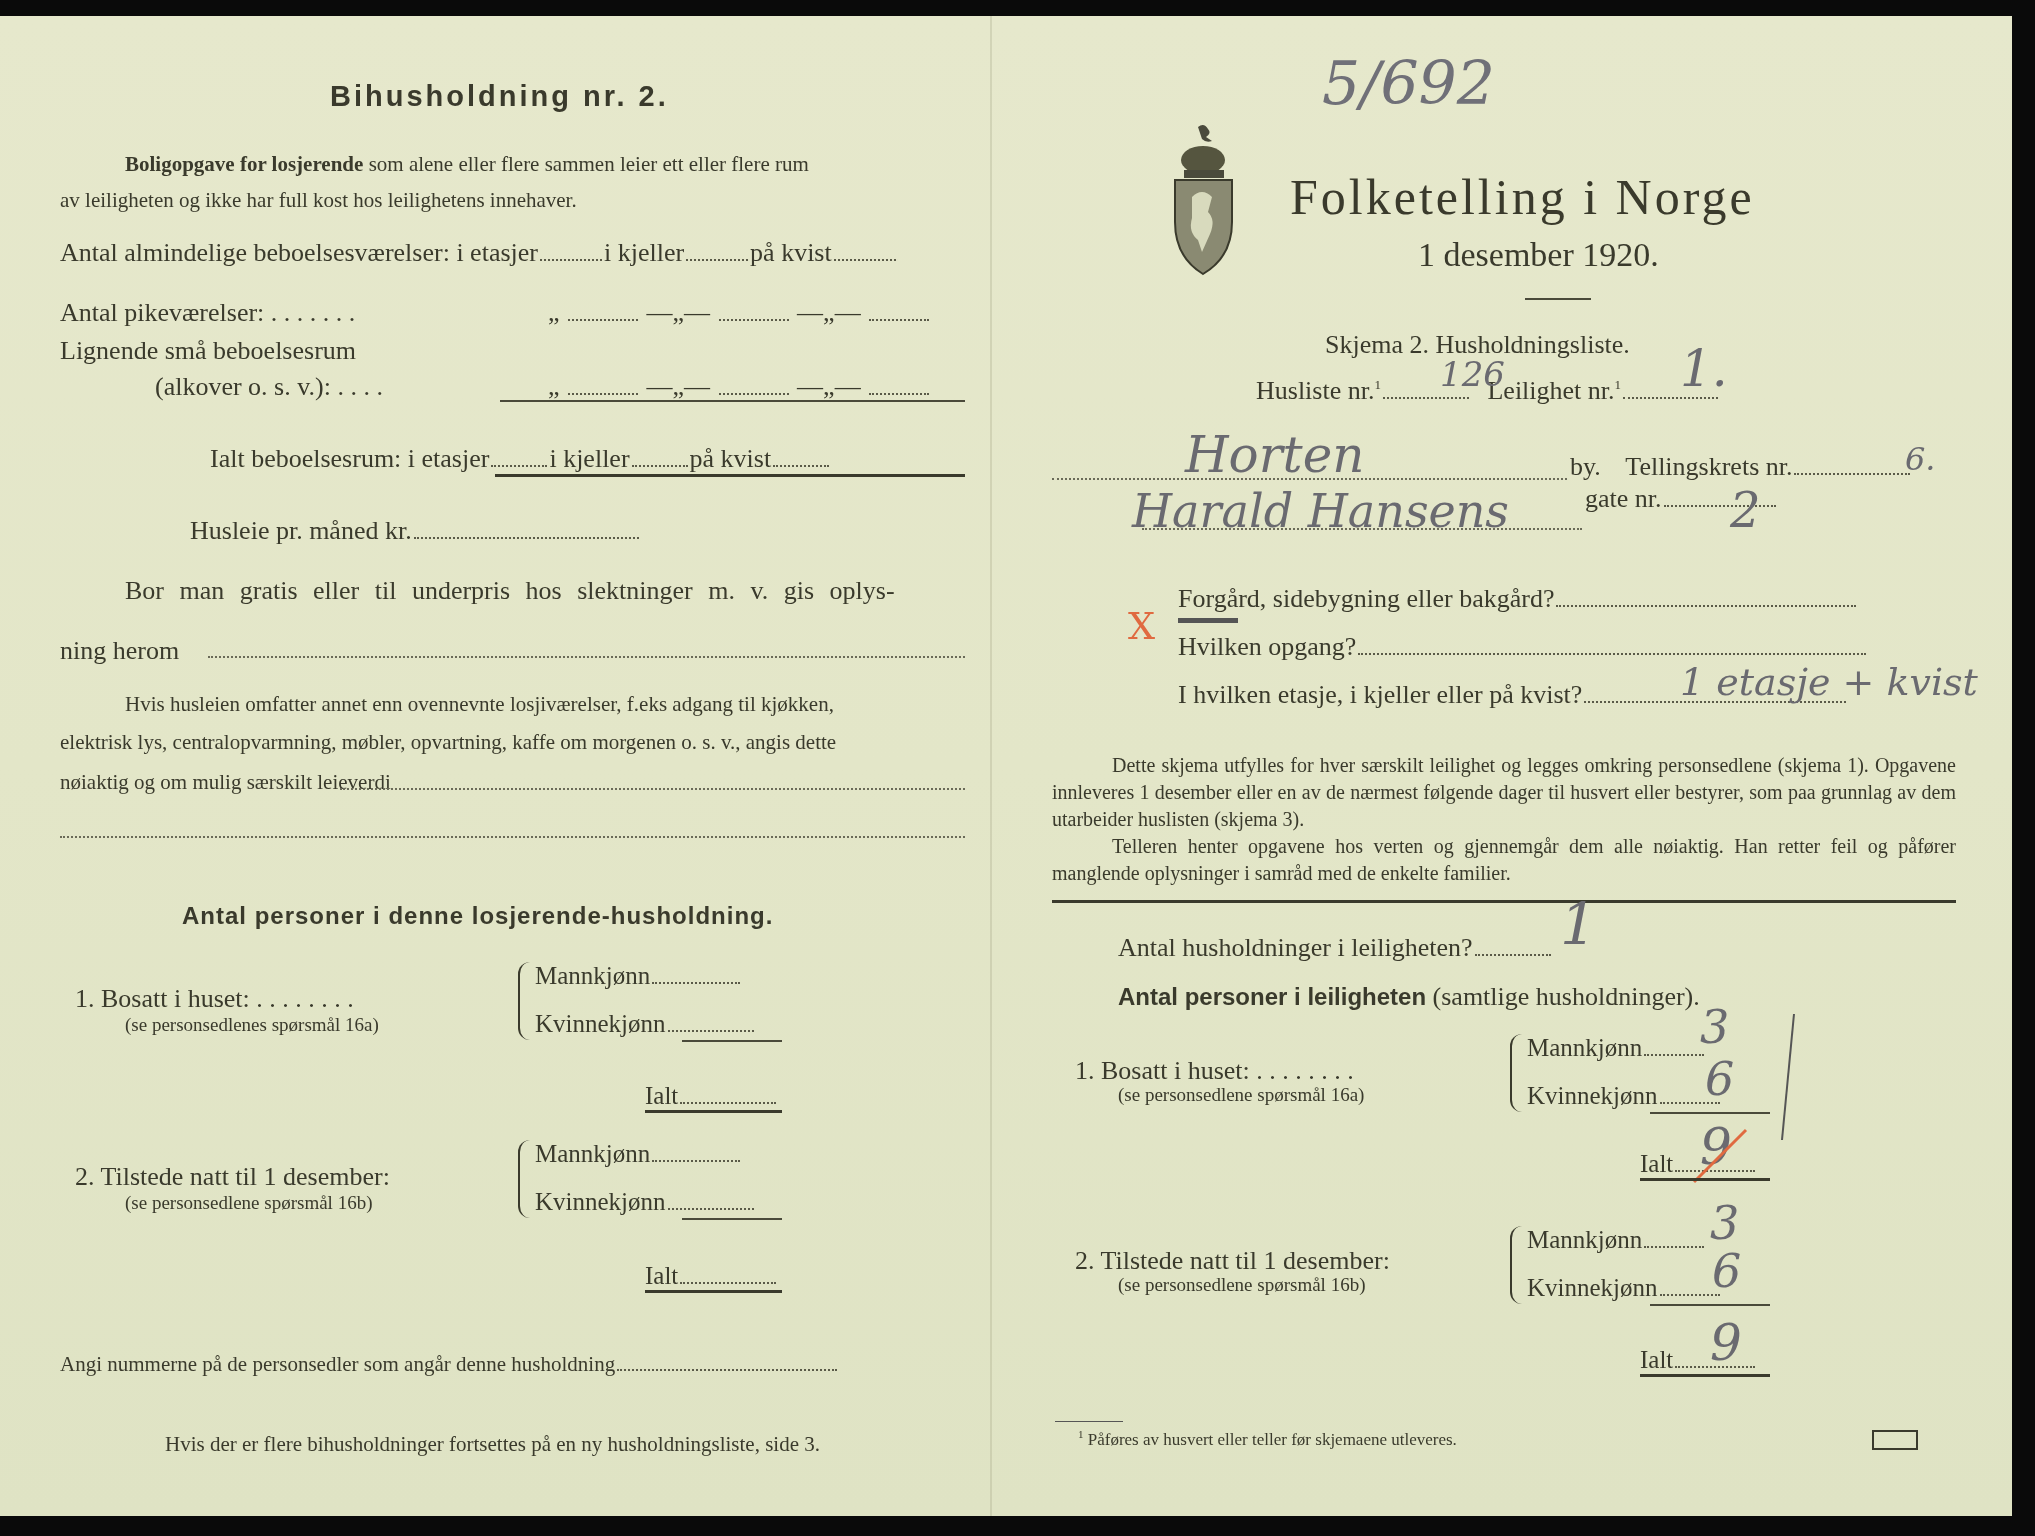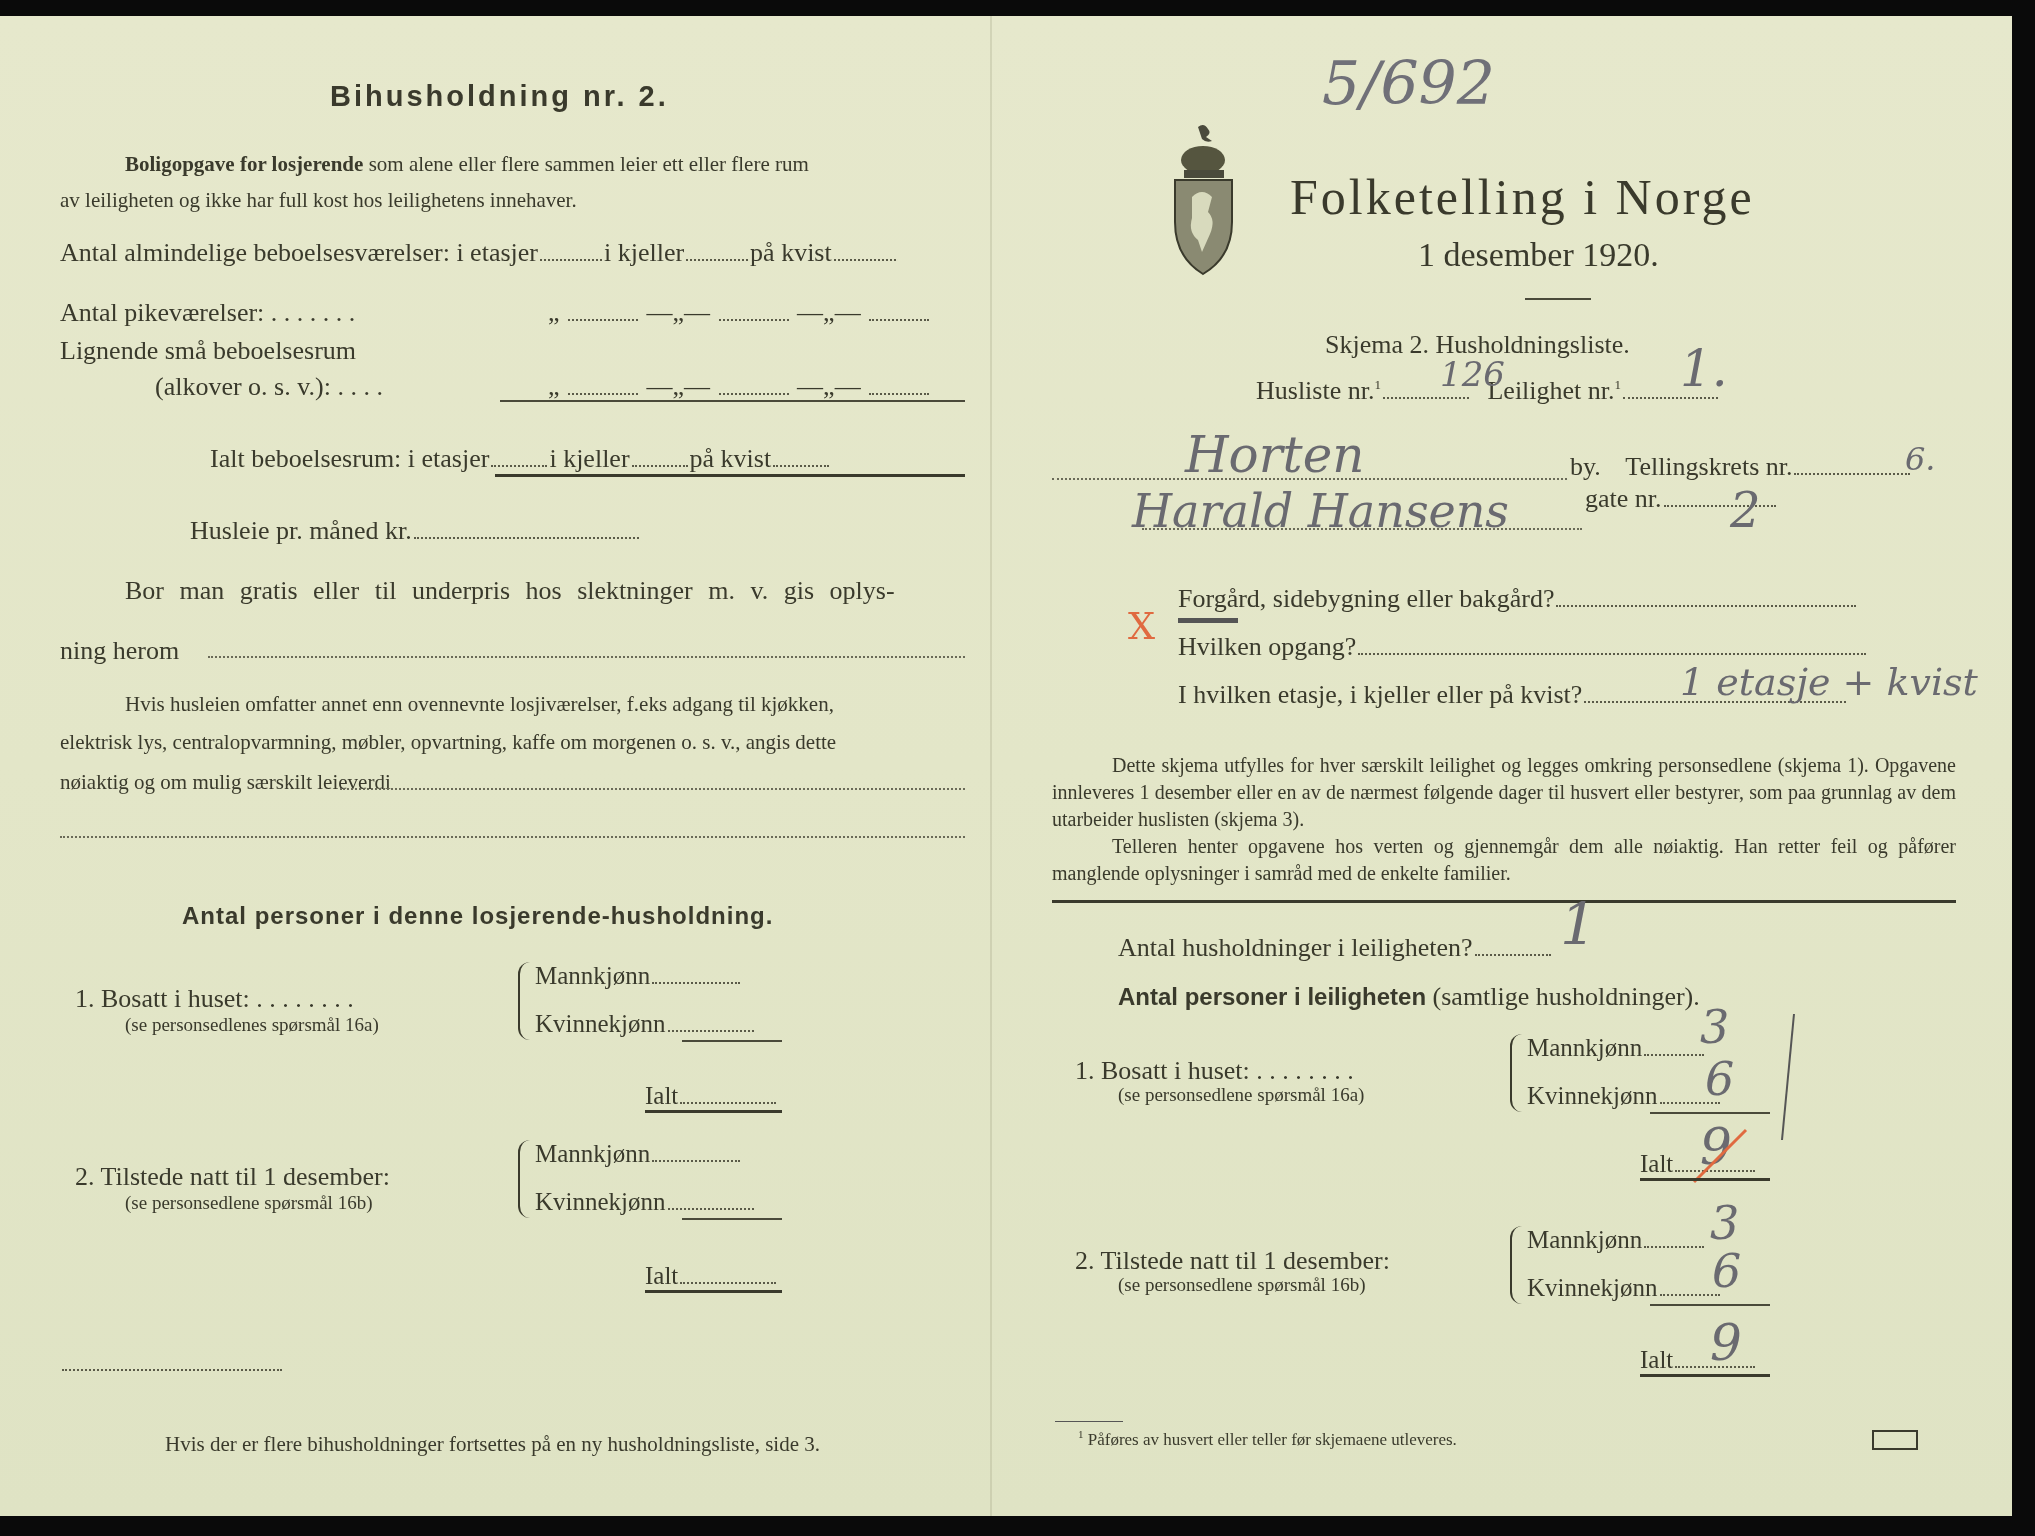--- a/index.html
+++ b/index.html
@@ -97,21 +97,21 @@
   <div class="abs" style="left:75px;top:1162px;font-size:26px;">2.  Tilstede natt til 1 desember:</div>
   <div class="abs small" style="left:125px;top:1192px;">(se personsedlene spørsmål 16b)</div>
   <div class="brace" style="left:518px;top:1140px;width:10px;height:78px;"></div>
   <div class="abs" style="left:535px;top:1140px;font-size:25px;"><span>Mannkjønn</span><span class="dots" style="width:88px"></span></div>
   <div class="abs" style="left:535px;top:1188px;font-size:25px;"><span>Kvinnekjønn</span><span class="dots" style="width:86px"></span></div>
   <div class="rule" style="left:682px;top:1218px;width:100px;"></div>
   <div class="abs" style="left:645px;top:1262px;font-size:25px;"><span>Ialt</span><span class="dots" style="width:96px"></span></div>
   <div class="rule thick" style="left:645px;top:1290px;width:137px;"></div>
 
   <div class="abs" style="left:60px;top:1352px;font-size:21px;">
-    <span class="dots" style="width:220px"></span>
+    <span>Angi nummerne på de personsedler som angår denne husholdning</span><span class="dots" style="width:220px"></span>
   </div>
 
   <div class="abs" style="left:165px;top:1432px;font-size:21px;">Hvis der er flere bihusholdninger fortsettes på en ny husholdningsliste, side 3.</div>
 </div>
 
 <div>
   <div class="hand" style="left:1322px;top:48px;font-size:60px;color:#707078;">5/692</div>
 
   <svg class="abs" style="left:1170px;top:122px;" width="70" height="155" viewBox="0 0 70 155">
     <path d="M28 5 q6-5 10 2 q4 4 -2 8 l6 4 q-6 2-10-2z" fill="#4a4a3c"></path>

